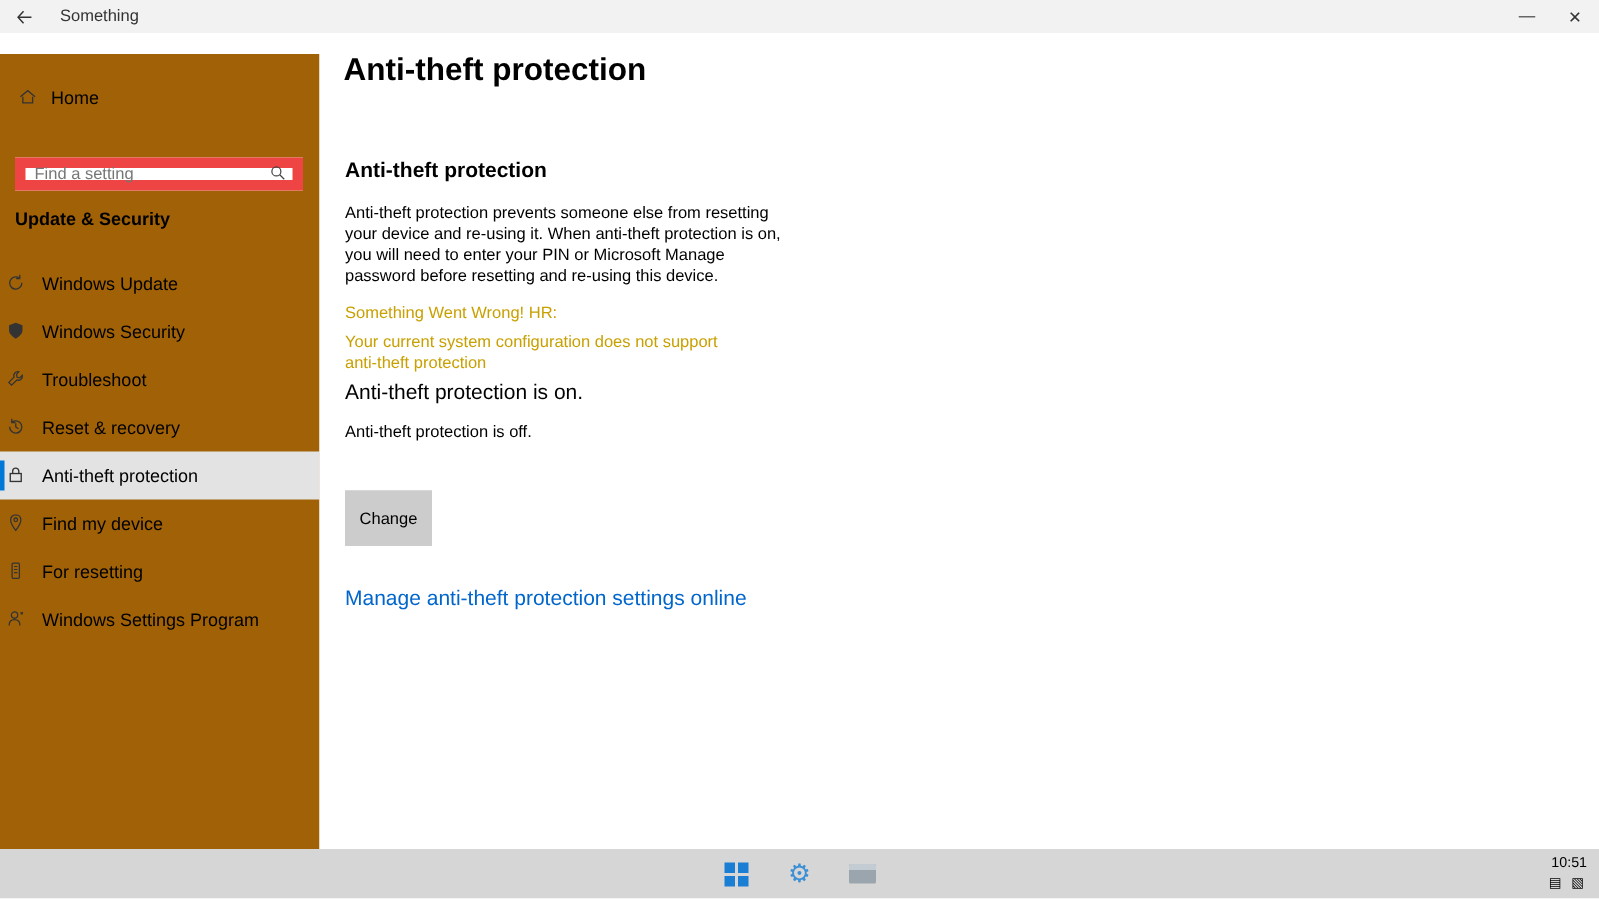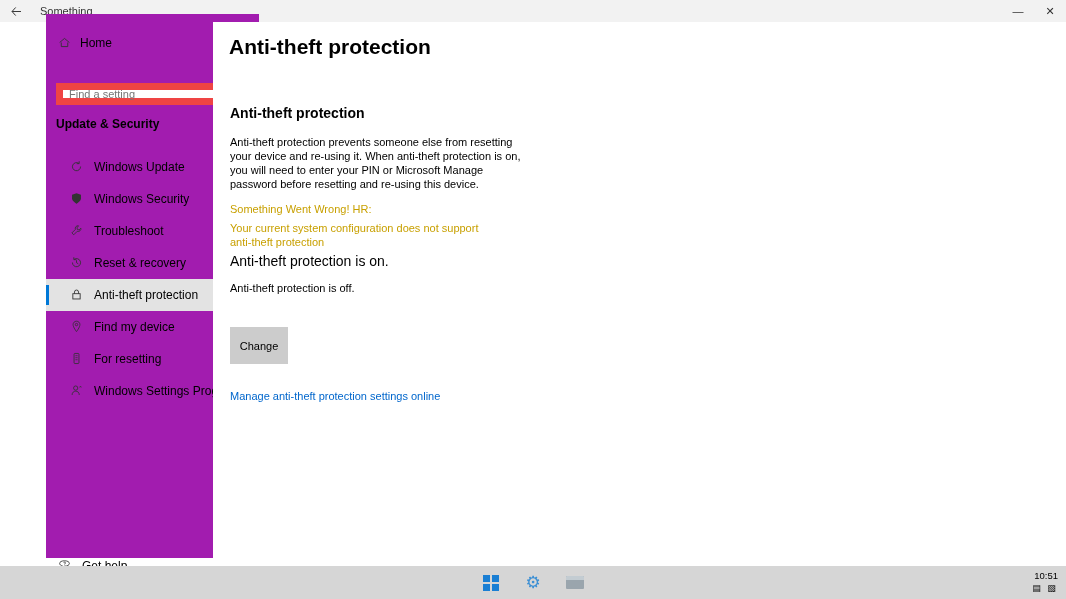--- a/index.html
+++ b/index.html
@@ -62,25 +62,24 @@
     display: flex;
     align-items: center;
     justify-content: center;
     font-size: 11px;
     color: #333;
   }
 
   
   #sidebar {
     position: absolute;
-    left: 0; top: 14px;
+    left: 0; top: 36px;
     width: 213px;
     height: 544px;
-    background: #a21caf;
-    margin-left: 46px;
+    background: #a16207;
   }
   #home-item {
     position: absolute;
     left: 0; top: 16px;
     width: 213px;
     height: 26px;
     display: flex;
     align-items: center;
     padding-left: 12px;
     box-sizing: border-box;
@@ -129,21 +128,21 @@
   #nav-list {
     position: absolute;
     left: 0; top: 137px;
     width: 213px;
   }
   .nav-item {
     position: relative;
     height: 32px;
     display: flex;
     align-items: center;
-    padding-left: 24px;
+    padding-left: 4px;
     box-sizing: border-box;
   }
   .nav-item.selected { background: #e3e3e3; }
   .nav-item.selected::before {
     content: "";
     position: absolute;
     left: 0; top: 6px;
     width: 3px; height: 20px;
     background: #0078d7;
   }
@@ -237,21 +236,21 @@
     border: 1px solid #cccccc;
     font-family: "Liberation Sans", sans-serif;
     font-size: 11px;
     color: #000;
     padding: 0;
     cursor: default;
   }
   #manage-link {
     position: absolute;
     left: 17px; top: 368px;
-    font-size: 11px;
+    font-size: 14px;
     color: #0066cc;
     text-decoration: none;
   }
 
   
   #taskbar {
     position: absolute;
     left: 0; top: 566px;
     width: 1066px;
     height: 33px;

